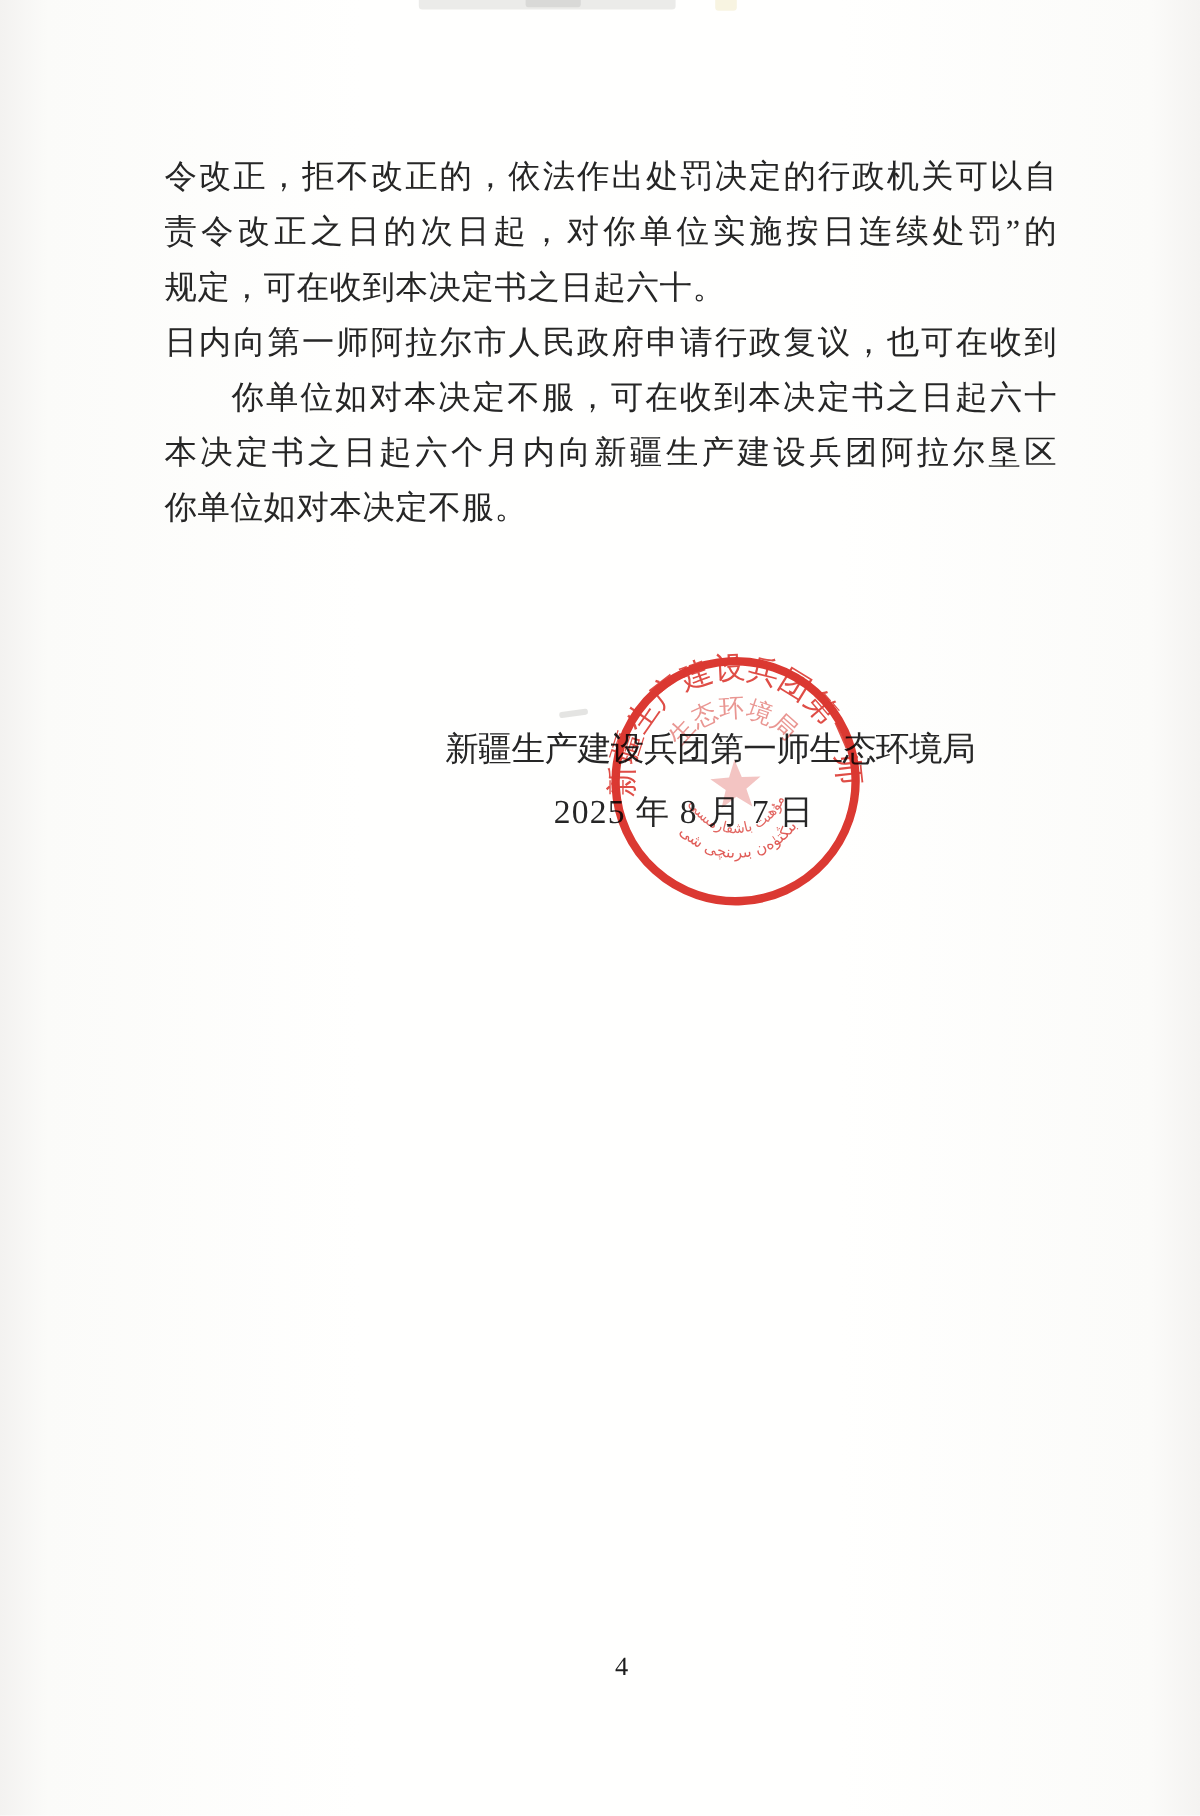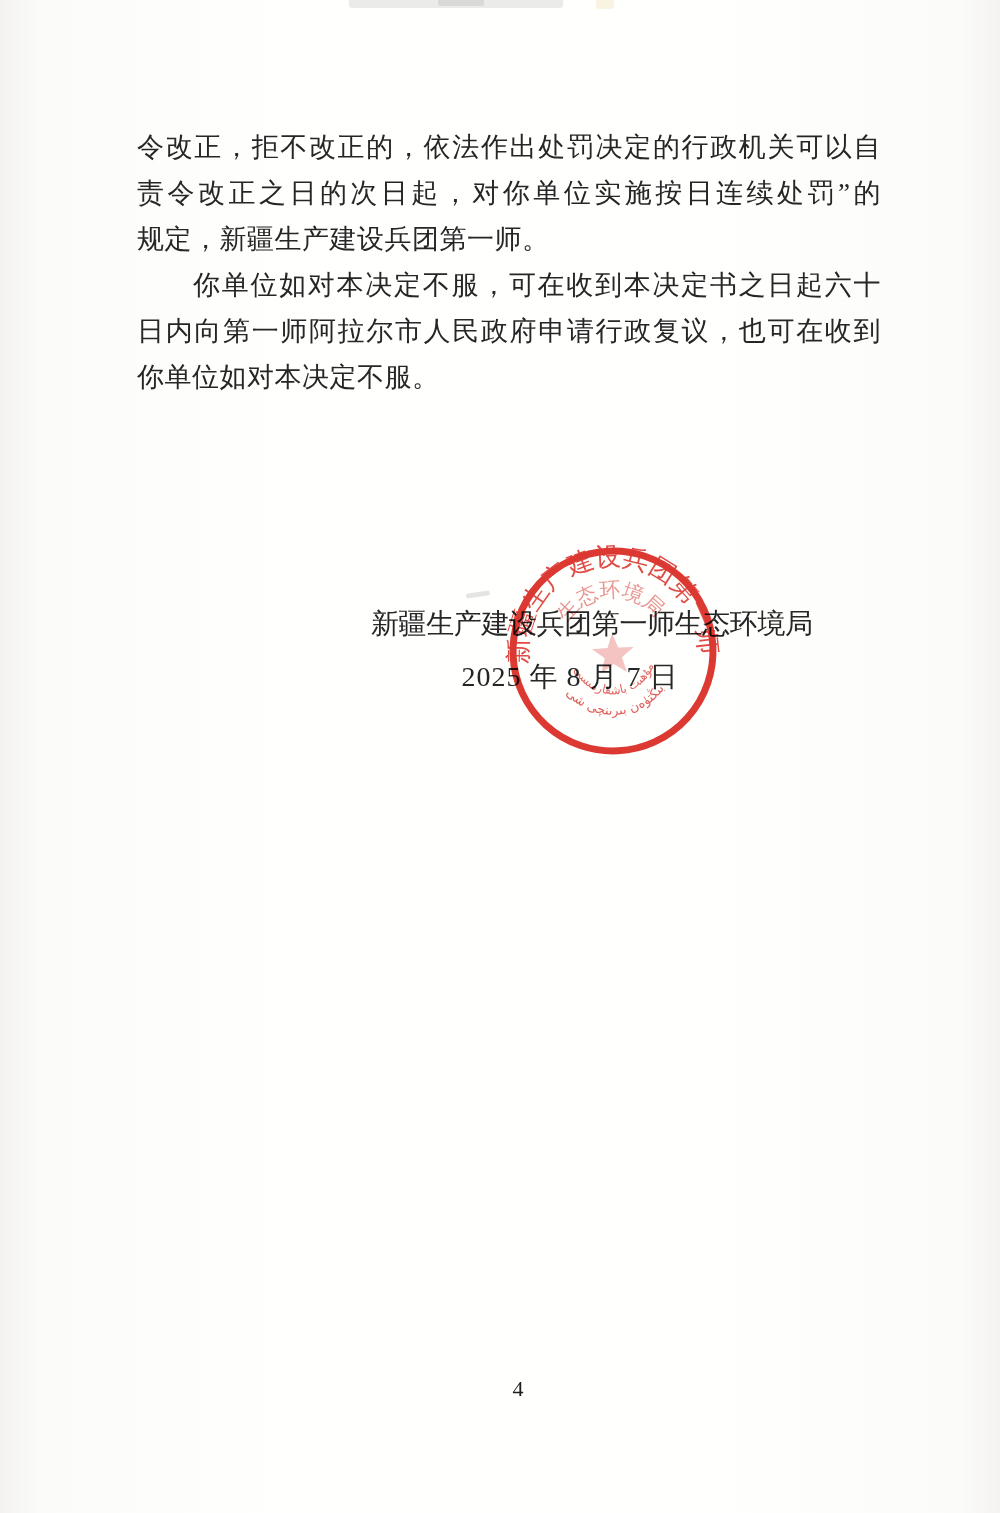--- a/index.html
+++ b/index.html
@@ -43,23 +43,24 @@
 
 <div class="page">
 
   <div class="smudge"></div>
   <div class="smudge-dark"></div>
   <div class="smudge-yellow"></div>
 
   <main class="body-text">
     <p class="justify">令改正，拒不改正的，依法作出处罚决定的行政机关可以自</p>
     <p class="justify">责令改正之日的次日起，对你单位实施按日连续处罚”的</p>
-    <p>规定，新疆生产建设兵团第一师。</p>
+    <p>规定，可在收到本决定书之日起六十。</p>
+    <p class="justify">日内向第一师阿拉尔市人民政府申请行政复议，也可在收到</p>
     <p class="justify indent">你单位如对本决定不服，可在收到本决定书之日起六十</p>
-    <p class="justify">日内向第一师阿拉尔市人民政府申请行政复议，也可在收到</p>
+    <p class="justify">本决定书之日起六个月内向新疆生产建设兵团阿拉尔垦区</p>
     <p>你单位如对本决定不服。</p>
   </main>
 
   <div class="sig-org">新疆生产建设兵团第一师生态环境局</div>
   <div class="sig-date">2025 年 8 月 7 日</div>
 
   <svg class="seal" viewBox="0 0 216 216" aria-hidden="true">
     <defs>
       <path id="arcOuter" d="M 22.3 115.5 A 86 86 0 1 1 193.7 115.5" fill="none"></path>
       <path id="arcInner" d="M 62.2 79.4 A 54 54 0 0 1 153.8 79.4" fill="none"></path>

